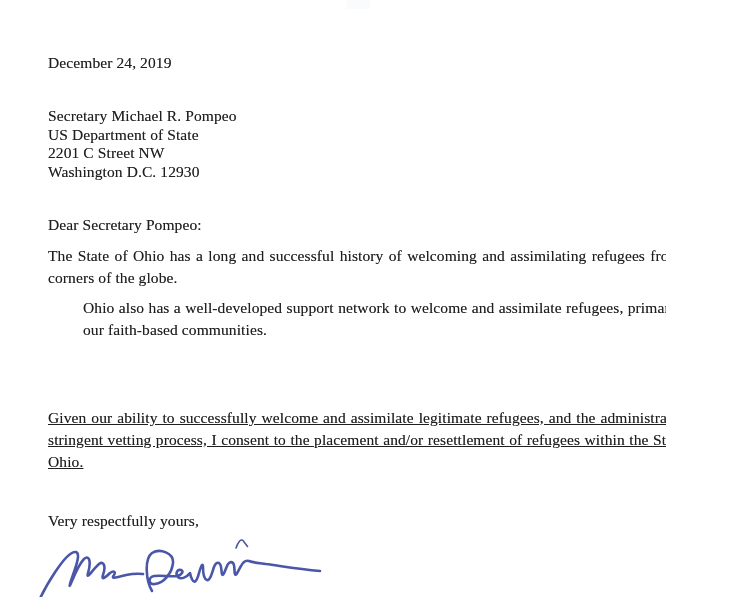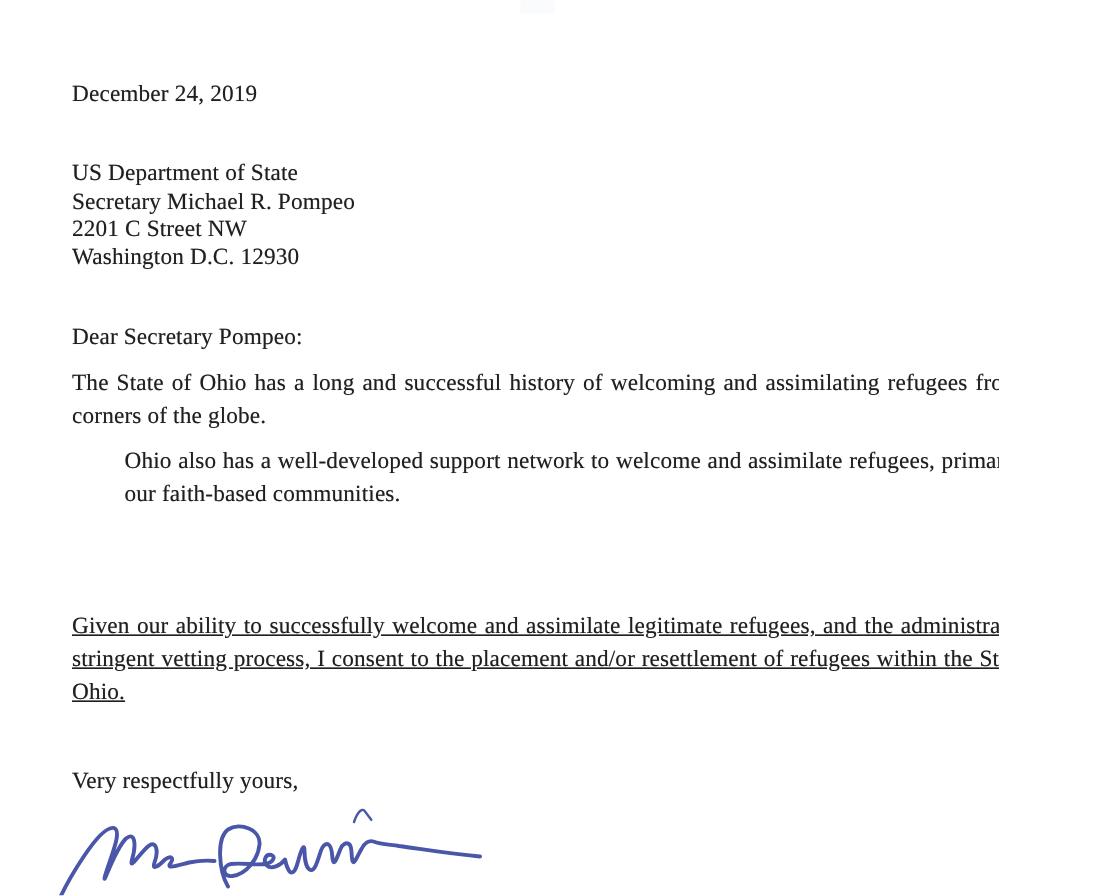--- a/index.html
+++ b/index.html
@@ -42,22 +42,22 @@
   }
 </style>
 </head>
 <body>
 
 <div class="page">
 
   <div class="txt date">December 24, 2019</div>
 
   <div class="txt address">
+    <div>Secretary Michael R. Pompeo</div>
     <div>US Department of State</div>
-    <div>Secretary Michael R. Pompeo</div>
     <div>2201 C Street NW</div>
     <div>Washington D.C. 12930</div>
   </div>
 
   <div class="txt salutation">Dear Secretary Pompeo:</div>
 
   <p class="txt para p1">The State of Ohio has a long and successful history of welcoming and assimilating refugees from all corners of the globe.</p>
   <p class="txt para p2">Ohio also has a well-developed support network to welcome and assimilate refugees, primarily lead by our faith-based communities.</p>
   <p class="txt para p4">Given our ability to successfully welcome and assimilate legitimate refugees, and the administration’s stringent vetting process, I consent to the placement and/or resettlement of refugees within the State of Ohio.</p>
 

